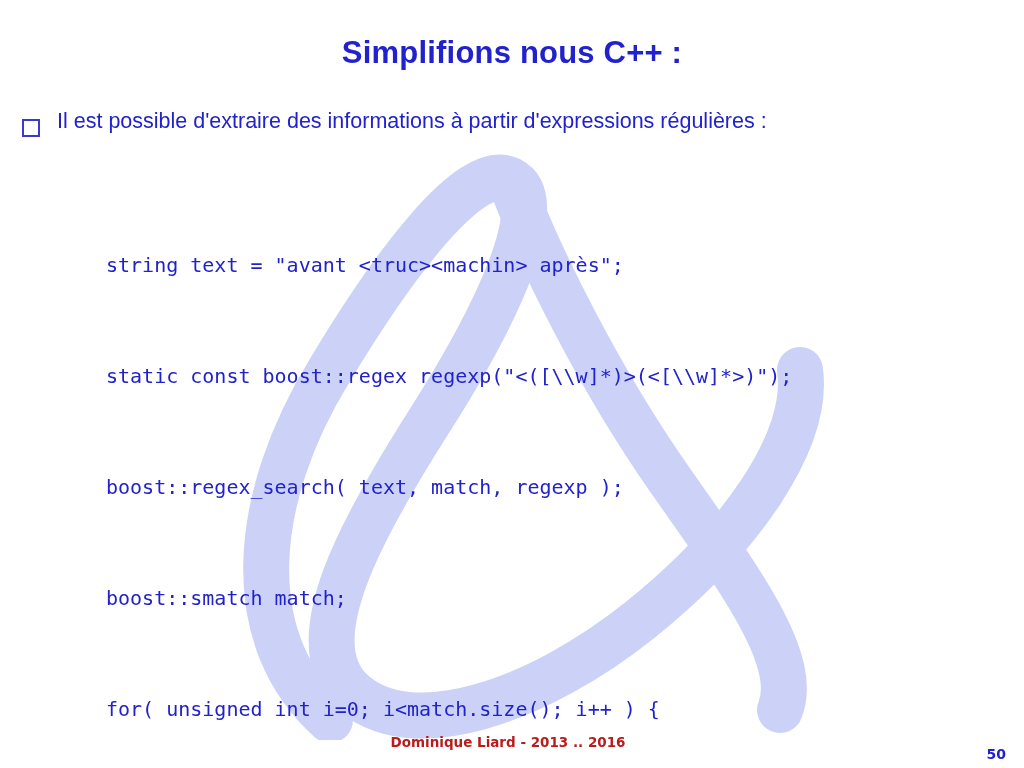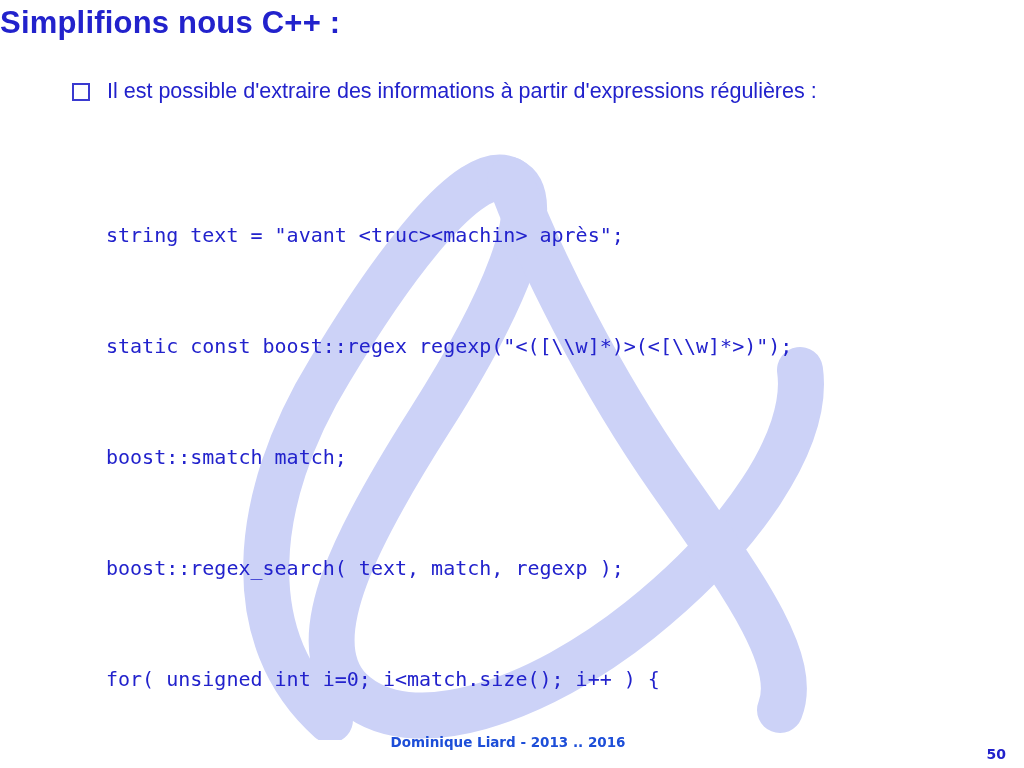--- a/index.html
+++ b/index.html
@@ -30,35 +30,36 @@
     pointer-events: none;
     z-index: 0;
   }
 
   #content {
     position: relative;
     z-index: 1;
   }
 
   .title-block {
-    text-align: left;
+    text-align: center;
+    padding-top: 30px;
   }
   .title-line {
     color: #2222cc;
     font-size: 31px;
     font-weight: bold;
     line-height: 46px;
     letter-spacing: 0.2px;
   }
 
   .bullet-row {
     display: flex;
-    align-items: flex-start;
+    align-items: flex-end;
     margin-top: 30px;
-    padding-left: 72px;
+    padding-left: 22px;
     padding-right: 100px;
   }
   .bullet-marker {
     width: 18px;
     height: 18px;
     border: 2px solid #3a3ad0;
     box-sizing: border-box;
     margin-top: 7px;
     margin-right: 17px;
     flex: 0 0 auto;
@@ -89,21 +90,21 @@
     bottom: 12px;
     width: 1024px;
     height: 22px;
     z-index: 2;
   }
   .footer-center {
     position: absolute;
     left: 0;
     right: 8px;
     text-align: center;
-    color: #1d4ed8;
+    color: #b91c1c;
     font-size: 13.5px;
     font-weight: bold;
     font-family: "DejaVu Sans", sans-serif;
   }
   .footer-page {
     position: absolute;
     right: 18px;
     top: 12px;
     color: #2222cc;
     font-size: 14px;
@@ -130,22 +131,22 @@
     </div>
 
     <div class="bullet-row">
       <span class="bullet-marker"></span>
       <span class="bullet-text">Il est possible d'extraire des informations à partir d'expressions régulières :</span>
     </div>
 
     <div class="code-block">
       <div class="code-line">string text = "avant &lt;truc&gt;&lt;machin&gt; après";</div>
       <div class="code-line">static const boost::regex regexp("&lt;([\\w]*)&gt;(&lt;[\\w]*&gt;)");</div>
+      <div class="code-line">boost::regex_search( text, match, regexp );</div>
       <div class="code-line">boost::smatch match;</div>
-      <div class="code-line">boost::regex_search( text, match, regexp );</div>
       <div class="code-line">for( unsigned int i=0; i&lt;match.size(); i++ ) {</div>
       
       
       
       
       
       
     </div>
 
   </div>

